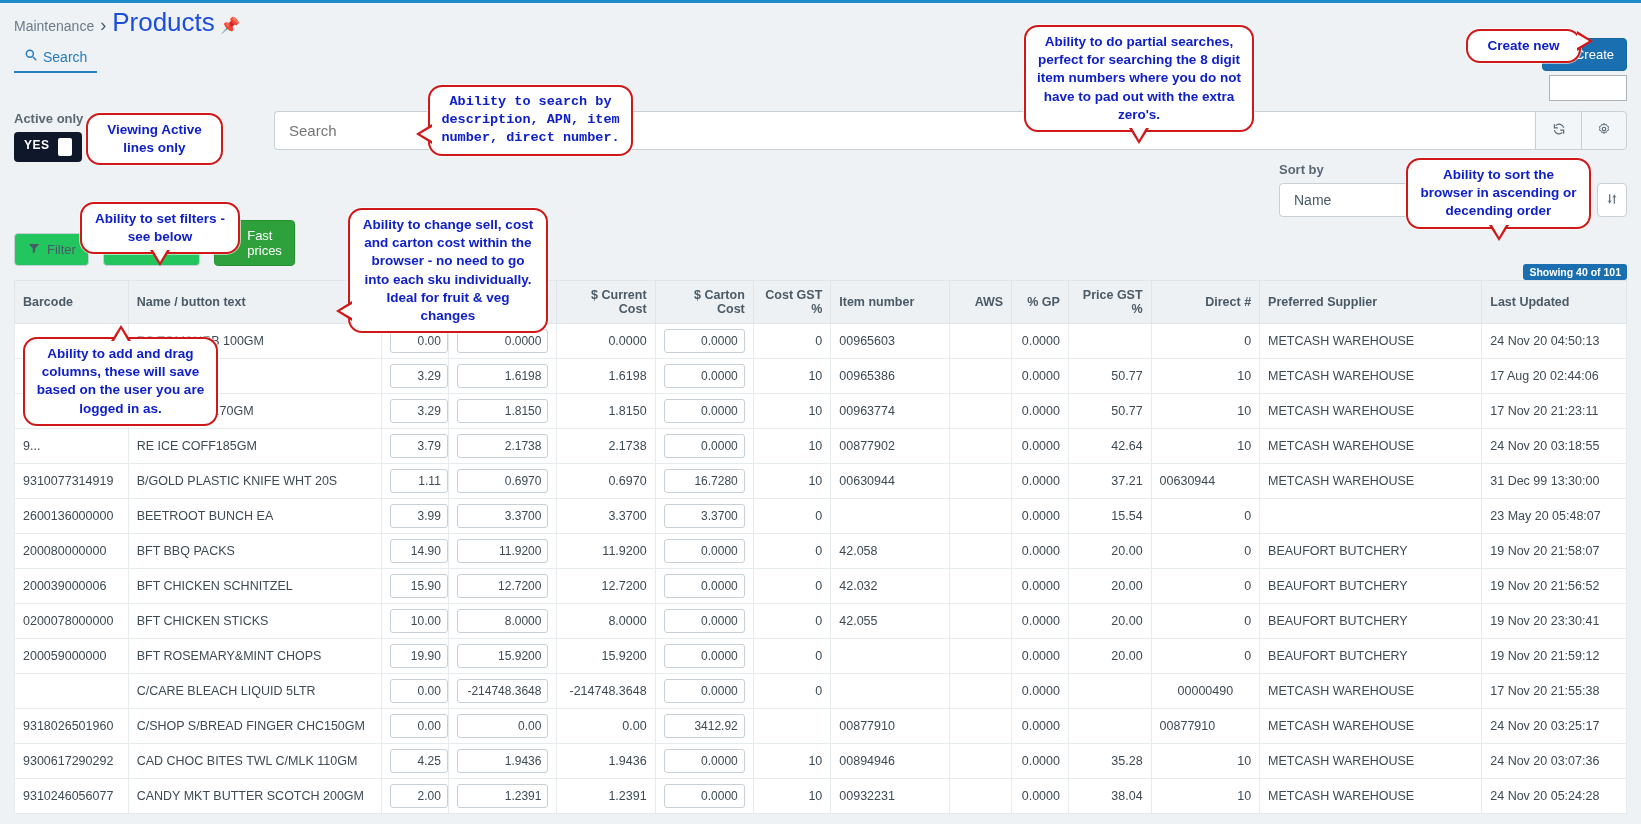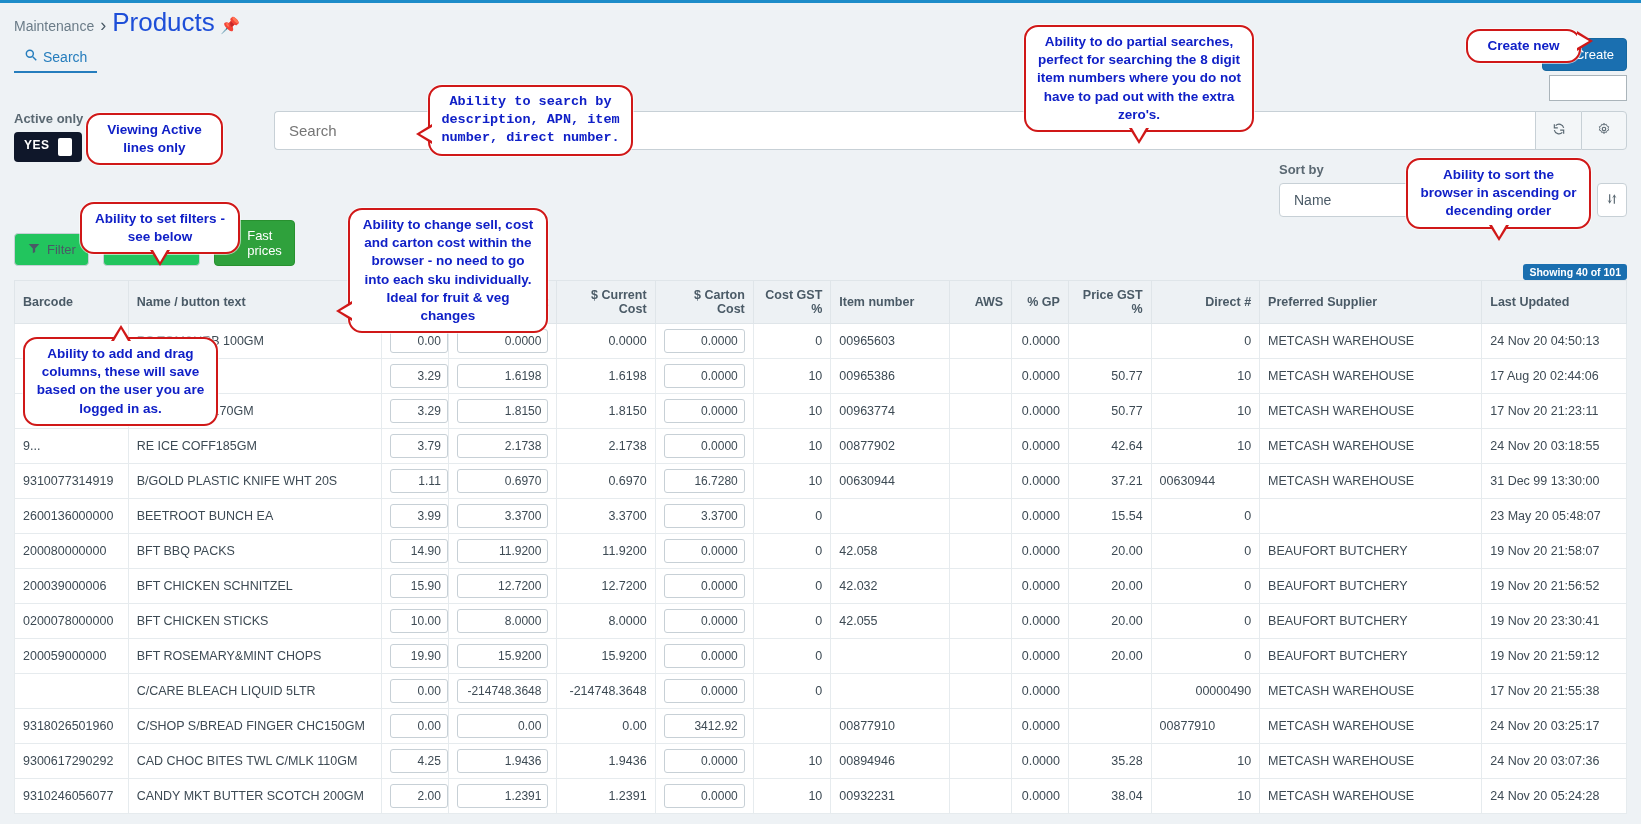--- a/index.html
+++ b/index.html
@@ -356,21 +356,21 @@
             <td>C/CARE BLEACH LIQUID 5LTR</td>
             <td class="r"><input class="cell-input narrow" value="0.00" style=""></td>
             <td class="r"><input class="cell-input" value="-214748.3648" style=""></td>
             <td class="r">-214748.3648</td>
             <td class="r"><input class="cell-input" value="0.0000" style=""></td>
             <td class="r">0</td>
             <td></td>
             <td class="r"></td>
             <td class="r">0.0000</td>
             <td class="r"></td>
-            <td class="r" style="text-align: right;">00000490</td>
+            <td class="r" style="text-align: center;">00000490</td>
             <td>METCASH WAREHOUSE</td>
             <td>17 Nov 20 21:55:38</td>
           </tr>
           <tr>
             <td>9318026501960</td>
             <td>C/SHOP S/BREAD FINGER CHC150GM</td>
             <td class="r"><input class="cell-input narrow" value="0.00" style=""></td>
             <td class="r"><input class="cell-input" value="0.00" style=""></td>
             <td class="r">0.00</td>
             <td class="r"><input class="cell-input" value="3412.92" style=""></td>

